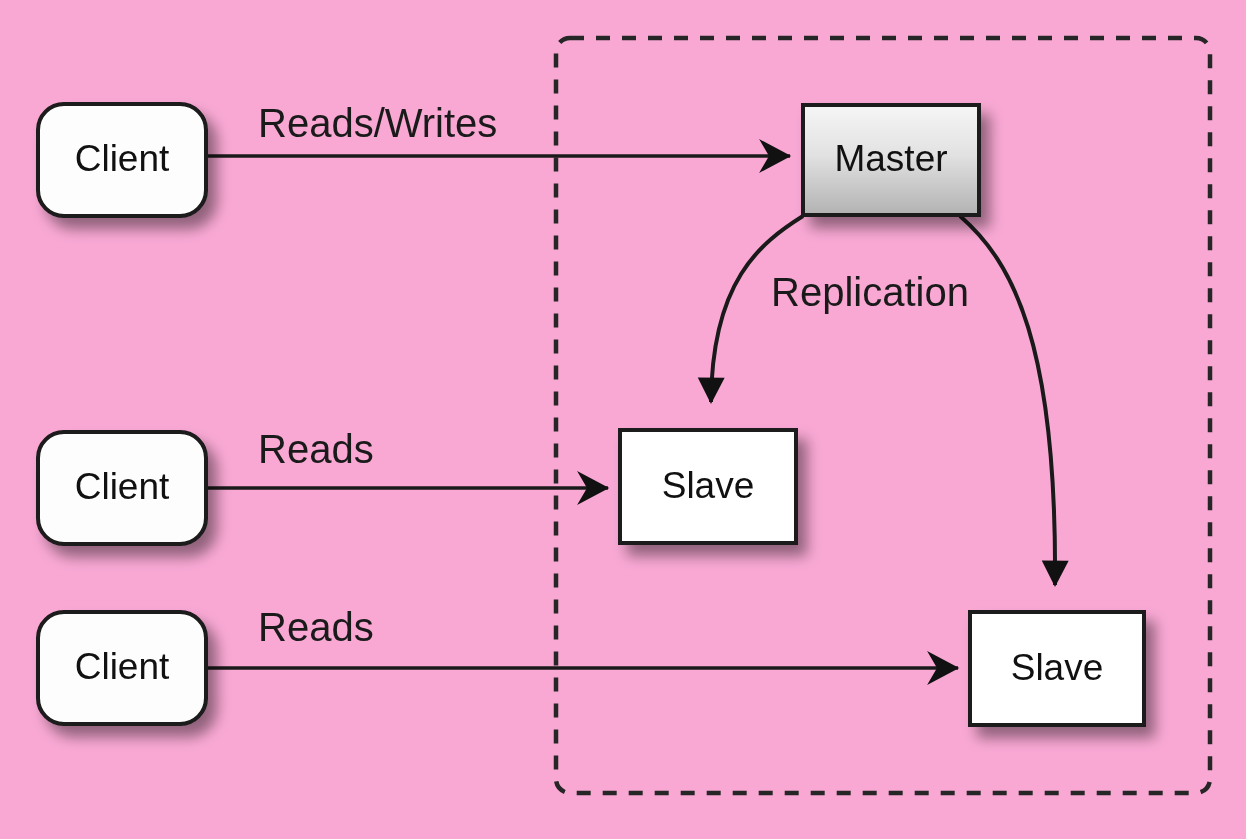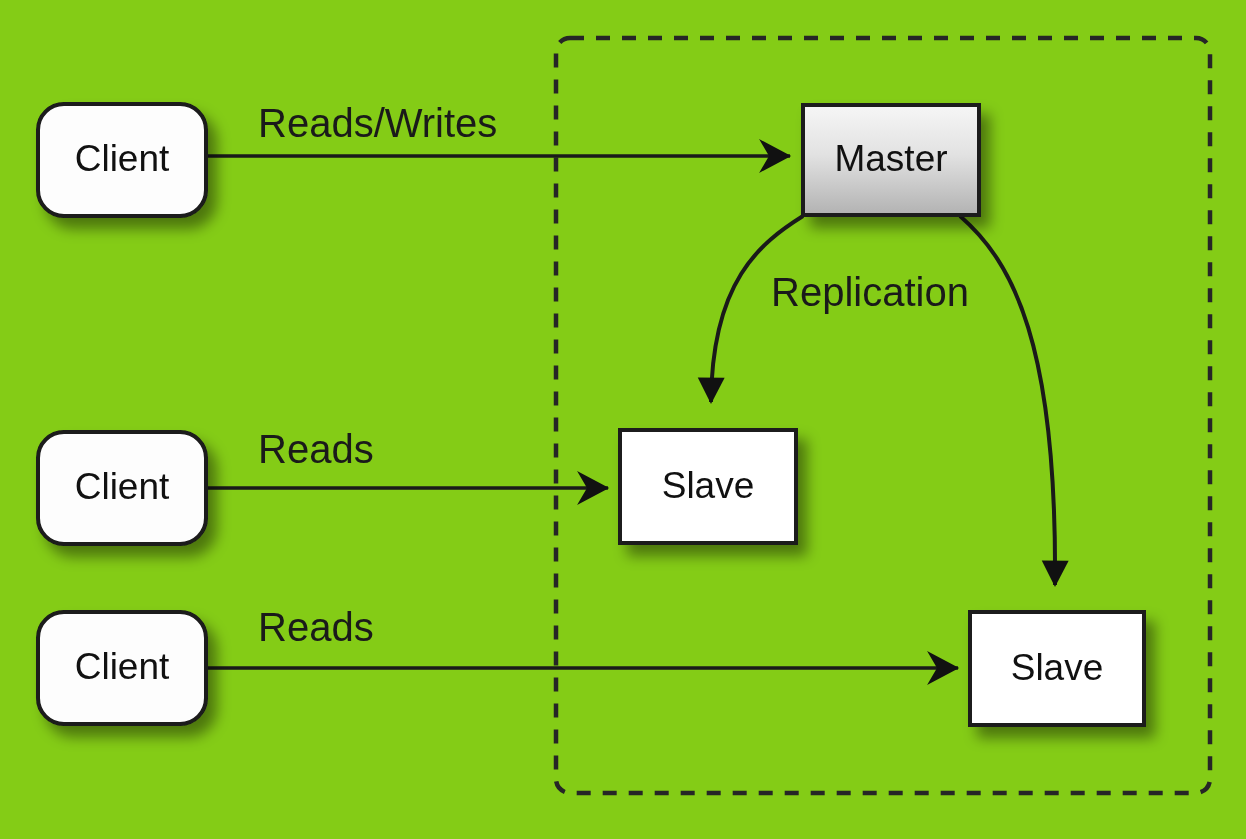--- a/index.html
+++ b/index.html
@@ -8,21 +8,21 @@
     padding: 0;
     background: #ffffff;
   }
   body {
     font-family: "Liberation Sans", "DejaVu Sans", sans-serif;
   }
   #diagram-root {
     position: relative;
     width: 1246px;
     height: 839px;
-    background: #84cc16;
+    background: #f9a8d4;
     overflow: hidden;
   }
   #diagram-svg {
     position: absolute;
     top: 0;
     left: 0;
     width: 1246px;
     height: 839px;
     display: block;
   }

